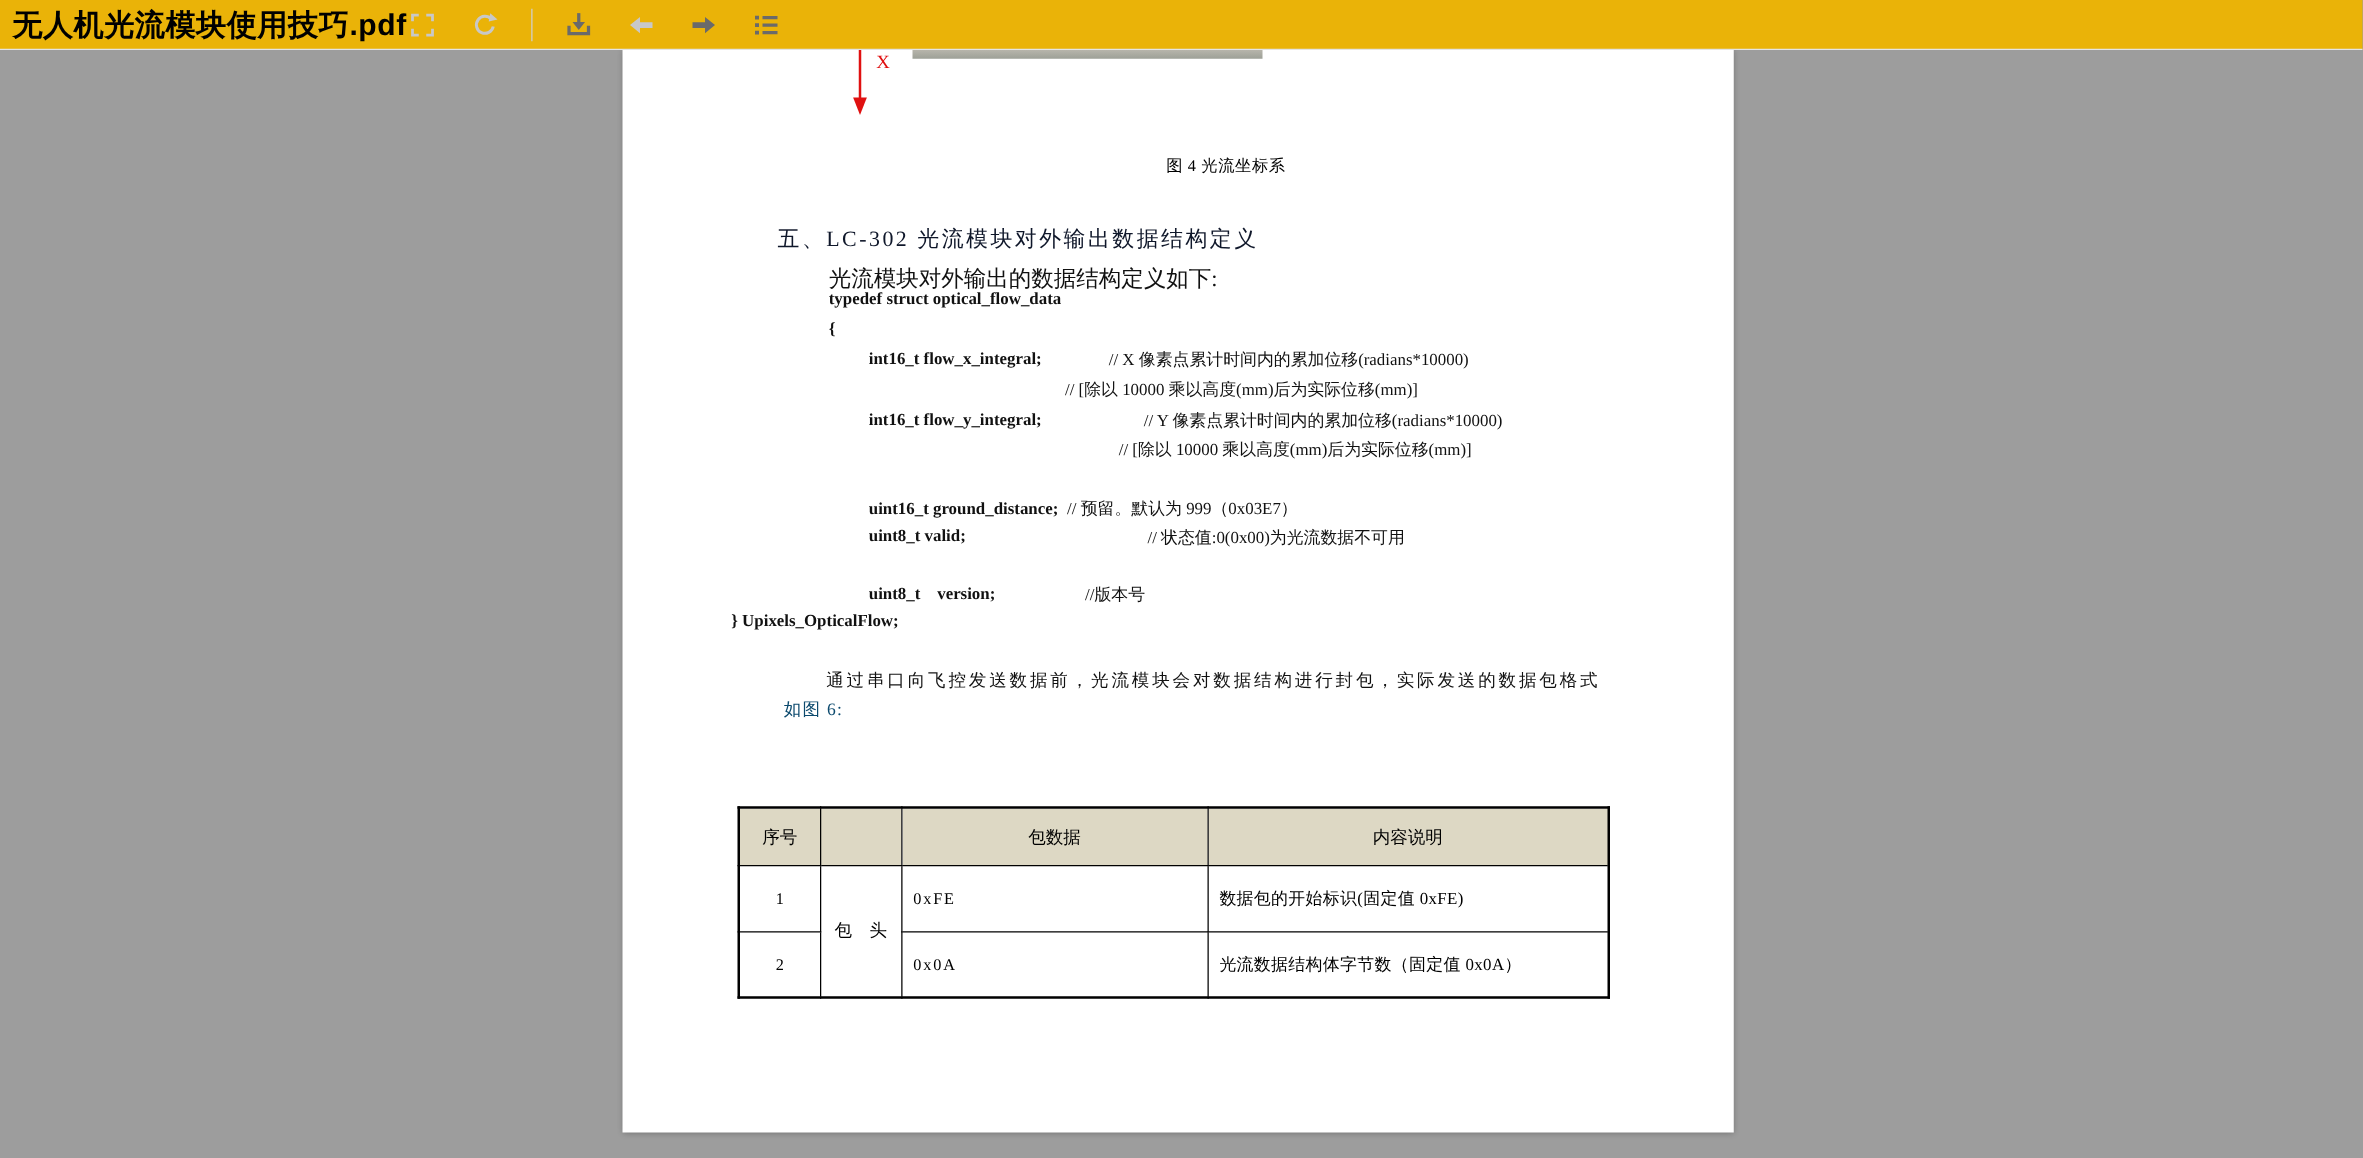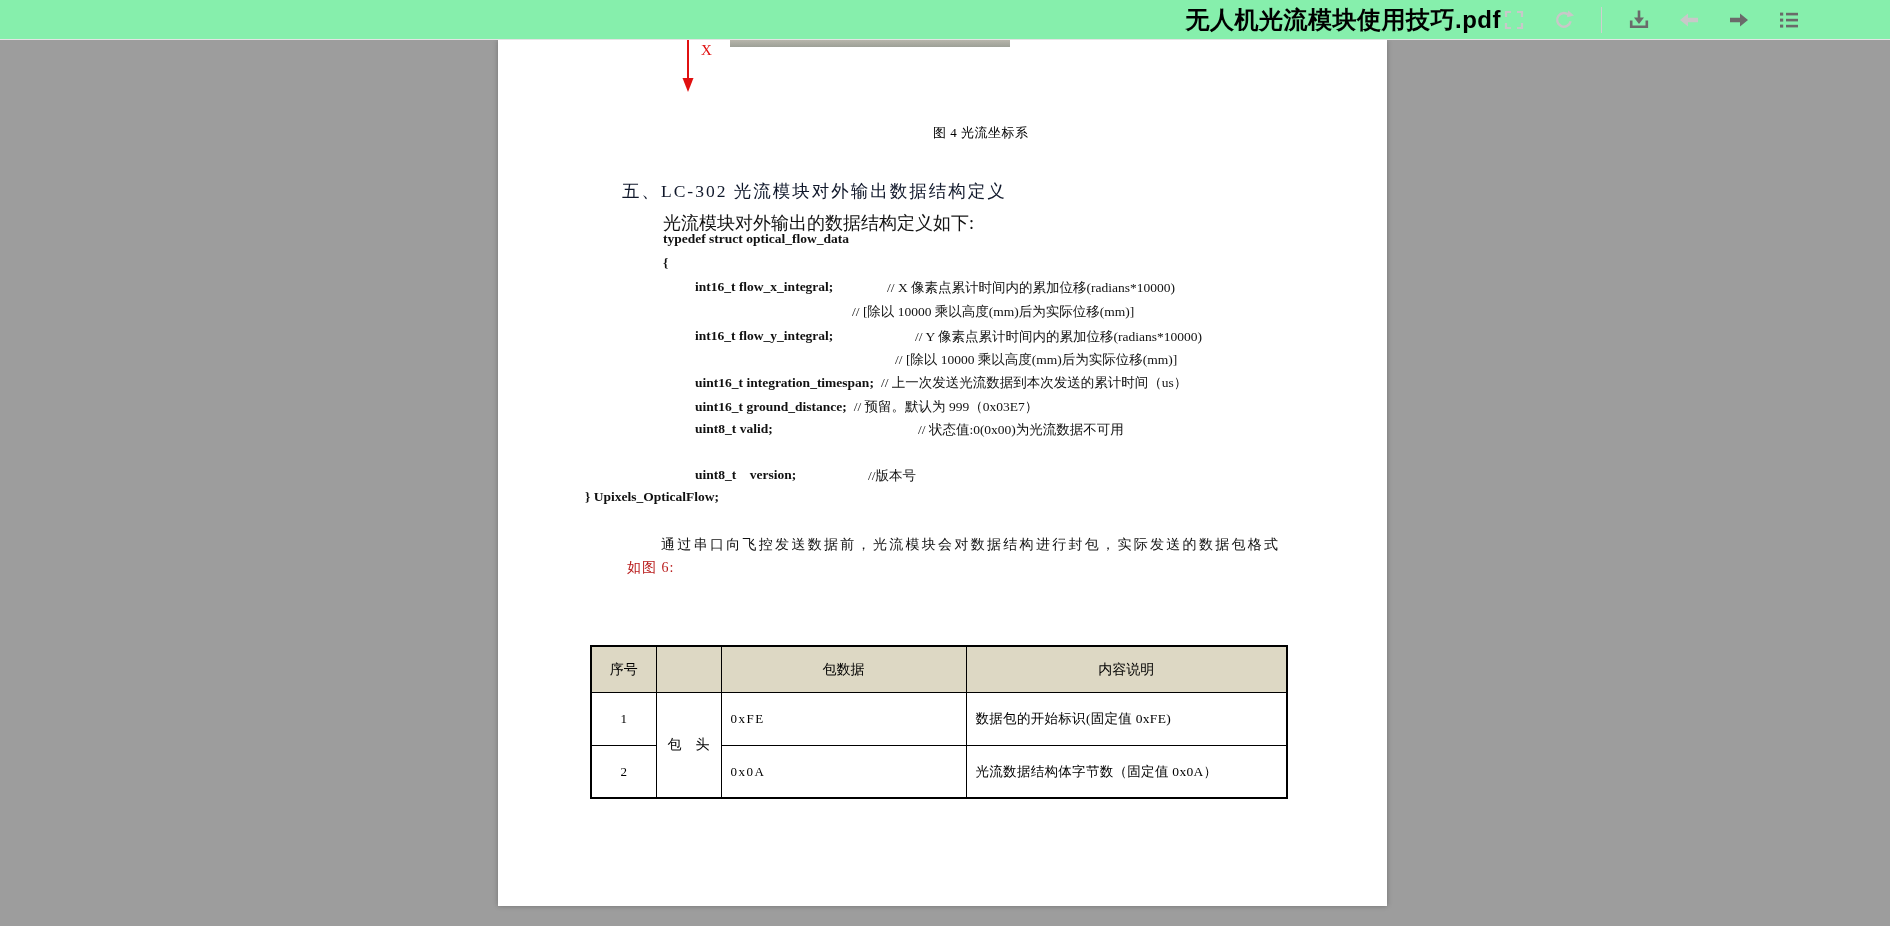--- a/index.html
+++ b/index.html
@@ -3,23 +3,23 @@
 <meta charset="utf-8">
 <style>
   html,body{margin:0;padding:0;}
   body{
     width:1890px;height:926px;position:relative;overflow:hidden;
     background:#9d9d9d;
     font-family:"Liberation Sans","DejaVu Sans",sans-serif;
   }
   
   .toolbar{
-    position:absolute;top:0;left:0;width:1890px;height:40px;background:#86efac;
+    position:absolute;top:0;left:0;width:1890px;height:40px;background:#eab308;
     border-bottom:1px solid #e4e4e4;box-sizing:border-box;
-    display:flex;align-items:center;justify-content:flex-end;
+    display:flex;align-items:center;justify-content:flex-start;
     padding:0 88px 0 10px;z-index:10;
   }
   .doc-title{font-size:24px;font-weight:bold;color:#000;letter-spacing:.5px;white-space:nowrap;}
   .tools{display:flex;align-items:center;gap:24px;}
   .tool{width:26px;height:26px;display:flex;align-items:center;justify-content:center;cursor:pointer;}
   .tool-divider{width:1px;height:26px;background:#cfcfcf;}
   
   .page{
     position:absolute;left:498px;top:40px;width:889px;height:866px;background:#ffffff;
     box-shadow:0 0 5px rgba(0,0,0,.28);
@@ -32,21 +32,21 @@
     font-family:"Liberation Serif",serif;}
   .fig-caption{position:absolute;left:435px;top:84px;font-size:13px;color:#000;
     font-family:Liberation Serif, serif;letter-spacing:.5px;}
   
   .sec-heading{position:absolute;left:124px;top:139px;font-size:17.5px;color:#0f172a;
     font-family:"Liberation Serif",serif;letter-spacing:2px;white-space:nowrap;}
   .intro-line{position:absolute;left:165px;top:171px;font-size:18px;color:#111;
     font-family:"Liberation Serif",serif;white-space:nowrap;}
   .para-1{position:absolute;left:163px;top:496px;font-size:14px;color:#111;
     font-family:"Liberation Serif",serif;letter-spacing:2.3px;white-space:nowrap;}
-  .para-2{position:absolute;left:129px;top:519px;font-size:14px;color:#b91c1c;
+  .para-2{position:absolute;left:129px;top:519px;font-size:14px;color:#0c4a6e;
     font-family:"Liberation Serif",serif;letter-spacing:1px;white-space:nowrap;}
   
   .cl{position:absolute;left:0;width:100%;height:18px;font-size:13.5px;color:#111;
     font-family:"Liberation Serif","DejaVu Serif",serif;white-space:nowrap;}
   .cl .b{font-weight:bold;white-space:pre;}
   .cl .n{font-weight:normal;white-space:pre;text-align:center;}
   .cl .pa{position:absolute;top:0;}
   .cl .gap{margin-left:7px;}
   
   .pkt-table{position:absolute;left:92px;top:605px;border-collapse:collapse;
@@ -137,23 +137,20 @@
   <div class="cl" style="top:263px">
     <span class="n pa" style="left:354px">// [除以 10000 乘以高度(mm)后为实际位移(mm)]</span>
   </div>
   <div class="cl" style="top:288px">
     <span class="b pa" style="left:197px">int16_t flow_y_integral;</span>
     <span class="n pa" style="left:417px">// Y 像素点累计时间内的累加位移(radians*10000)</span>
   </div>
   <div class="cl" style="top:311px">
     <span class="n pa" style="left:397px">// [除以 10000 乘以高度(mm)后为实际位移(mm)]</span>
   </div>
-  <div class="cl" style="top:334px;left:197px">
-    <span class="b">uint16_t integration_timespan;</span><span class="n gap">// 上一次发送光流数据到本次发送的累计时间（us）</span>
-  </div>
   <div class="cl" style="top:358px;left:197px">
     <span class="b">uint16_t ground_distance;</span><span class="n gap">// 预留。默认为 999（0x03E7）</span>
   </div>
   <div class="cl" style="top:381px">
     <span class="b pa" style="left:197px">uint8_t valid;</span>
     <span class="n pa" style="left:420px">// 状态值:0(0x00)为光流数据不可用</span>
   </div>
   <div class="cl" style="top:427px">
     <span class="b pa" style="left:197px">uint8_t    version;</span>
     <span class="n pa" style="left:370px">//版本号</span>

